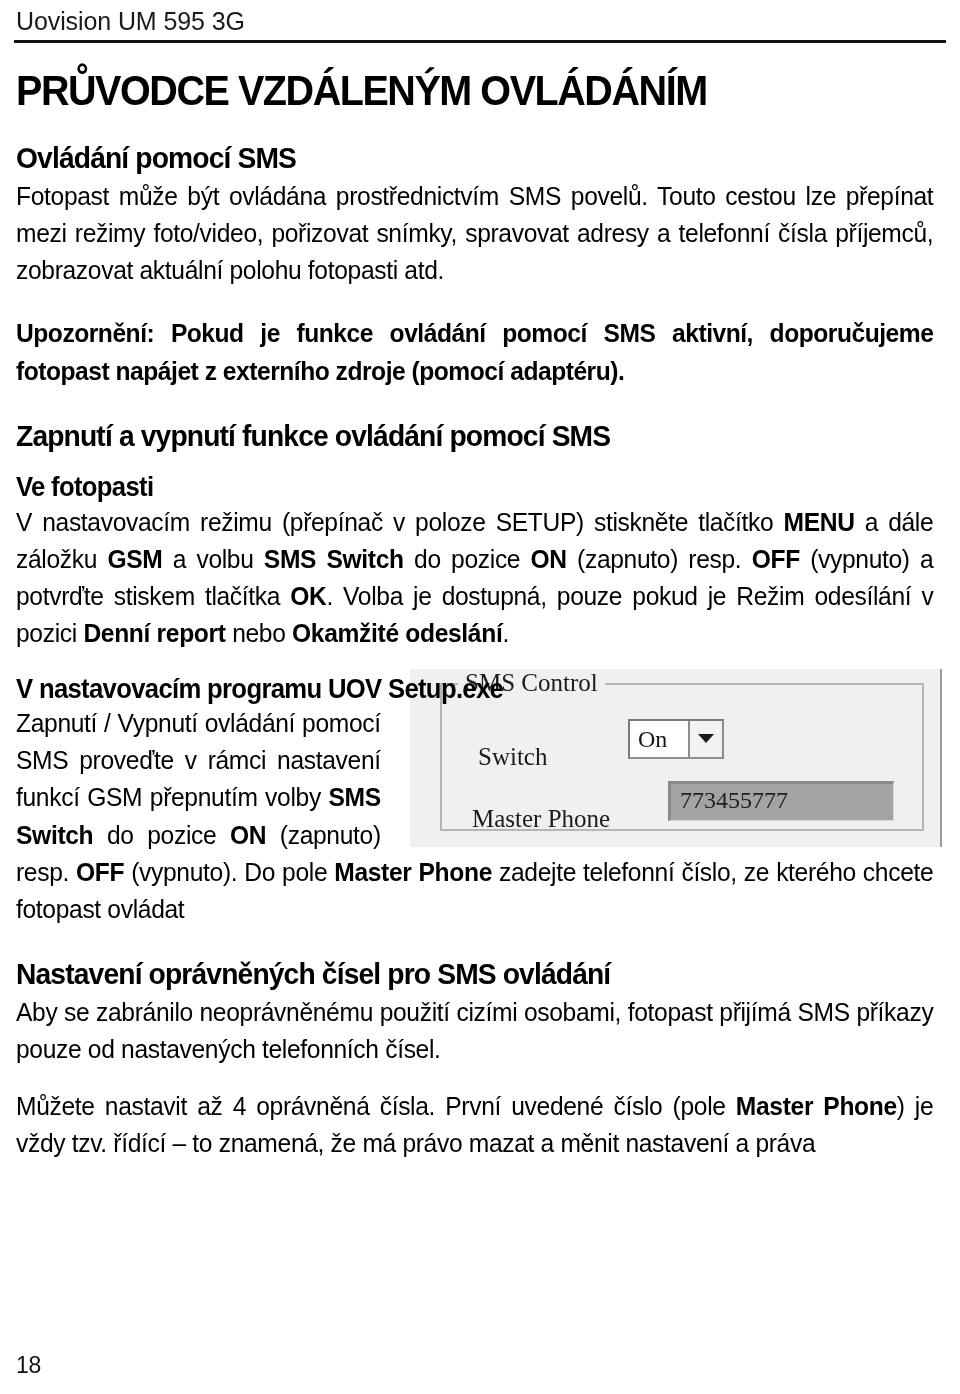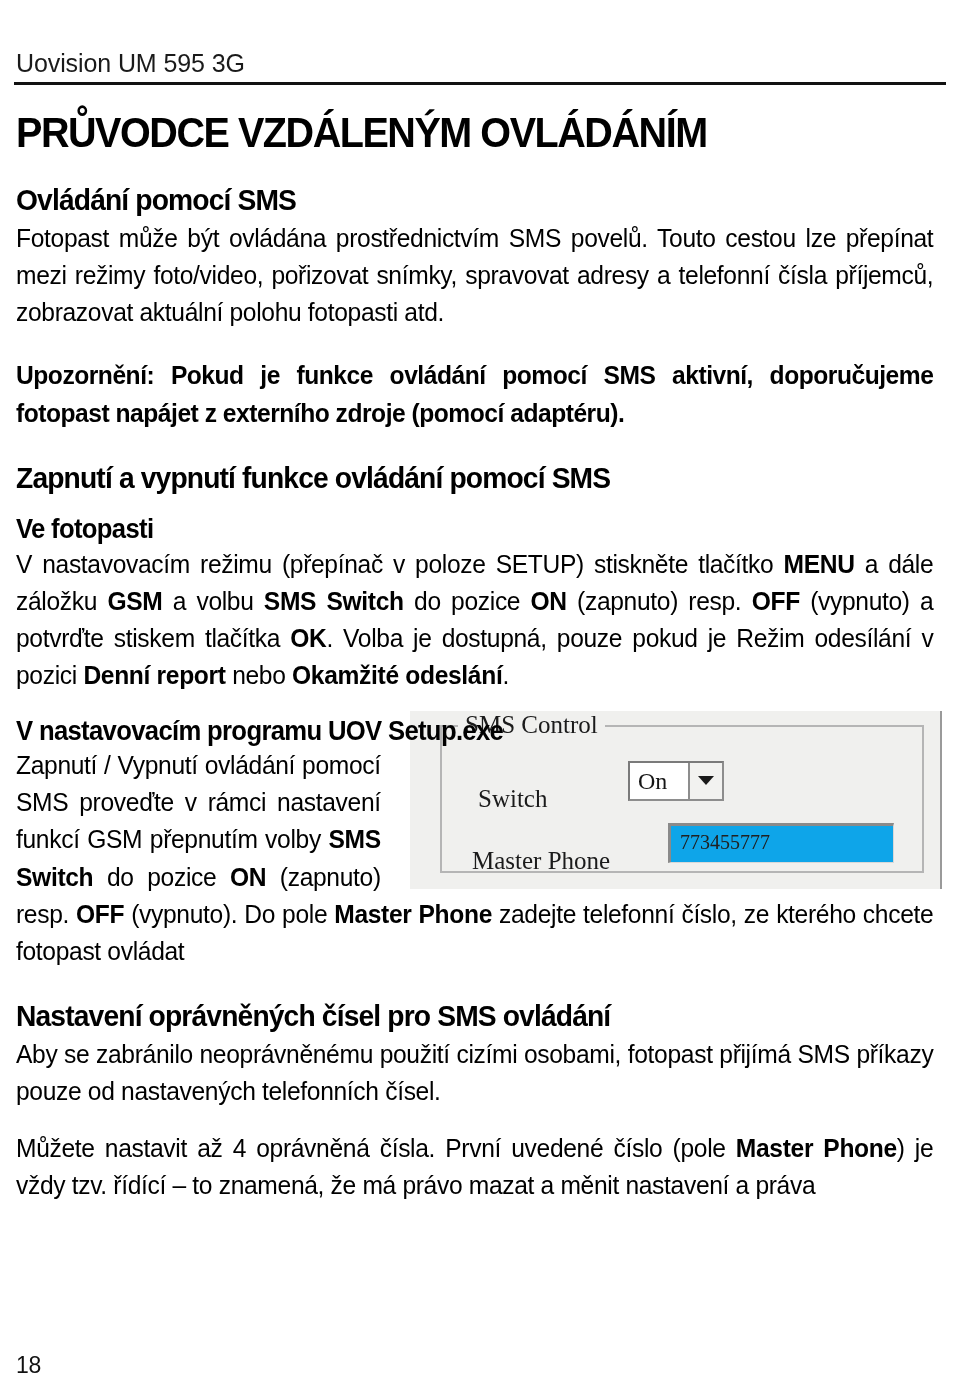--- a/index.html
+++ b/index.html
@@ -25,21 +25,20 @@
     padding: 8px 14px 0 14px;
   }
 
   
   .running-header {
     font-size: 25px;
     line-height: 1.05;
     letter-spacing: -0.1px;
     color: #1a1a1a;
     padding-left: 2px;
-    margin-top: 42px;
   }
   .header-rule {
     border: 0;
     border-top: 3px solid #111111;
     margin: 6px 0 0 0;
     width: 100%;
   }
 
   
   .doc-title {
@@ -183,25 +182,25 @@
     border-left: 8px solid transparent;
     border-right: 8px solid transparent;
     border-top: 9px solid #1a1a1a;
   }
 
   
   .textfield {
     width: 226px;
     height: 40px;
     box-sizing: border-box;
-    background: #0ea5e9;
+    background: #a3a3a3;
     border: 1px solid #d8d8d8;
     border-top: 3px solid #8a8a8a;
     border-left: 3px solid #8a8a8a;
-    font-size: 20px;
+    font-size: 24px;
     line-height: 33px;
     padding-left: 9px;
     color: #202020;
     font-family: "Liberation Serif", serif;
     white-space: nowrap;
     overflow: hidden;
   }
 
   
   .page-number {

